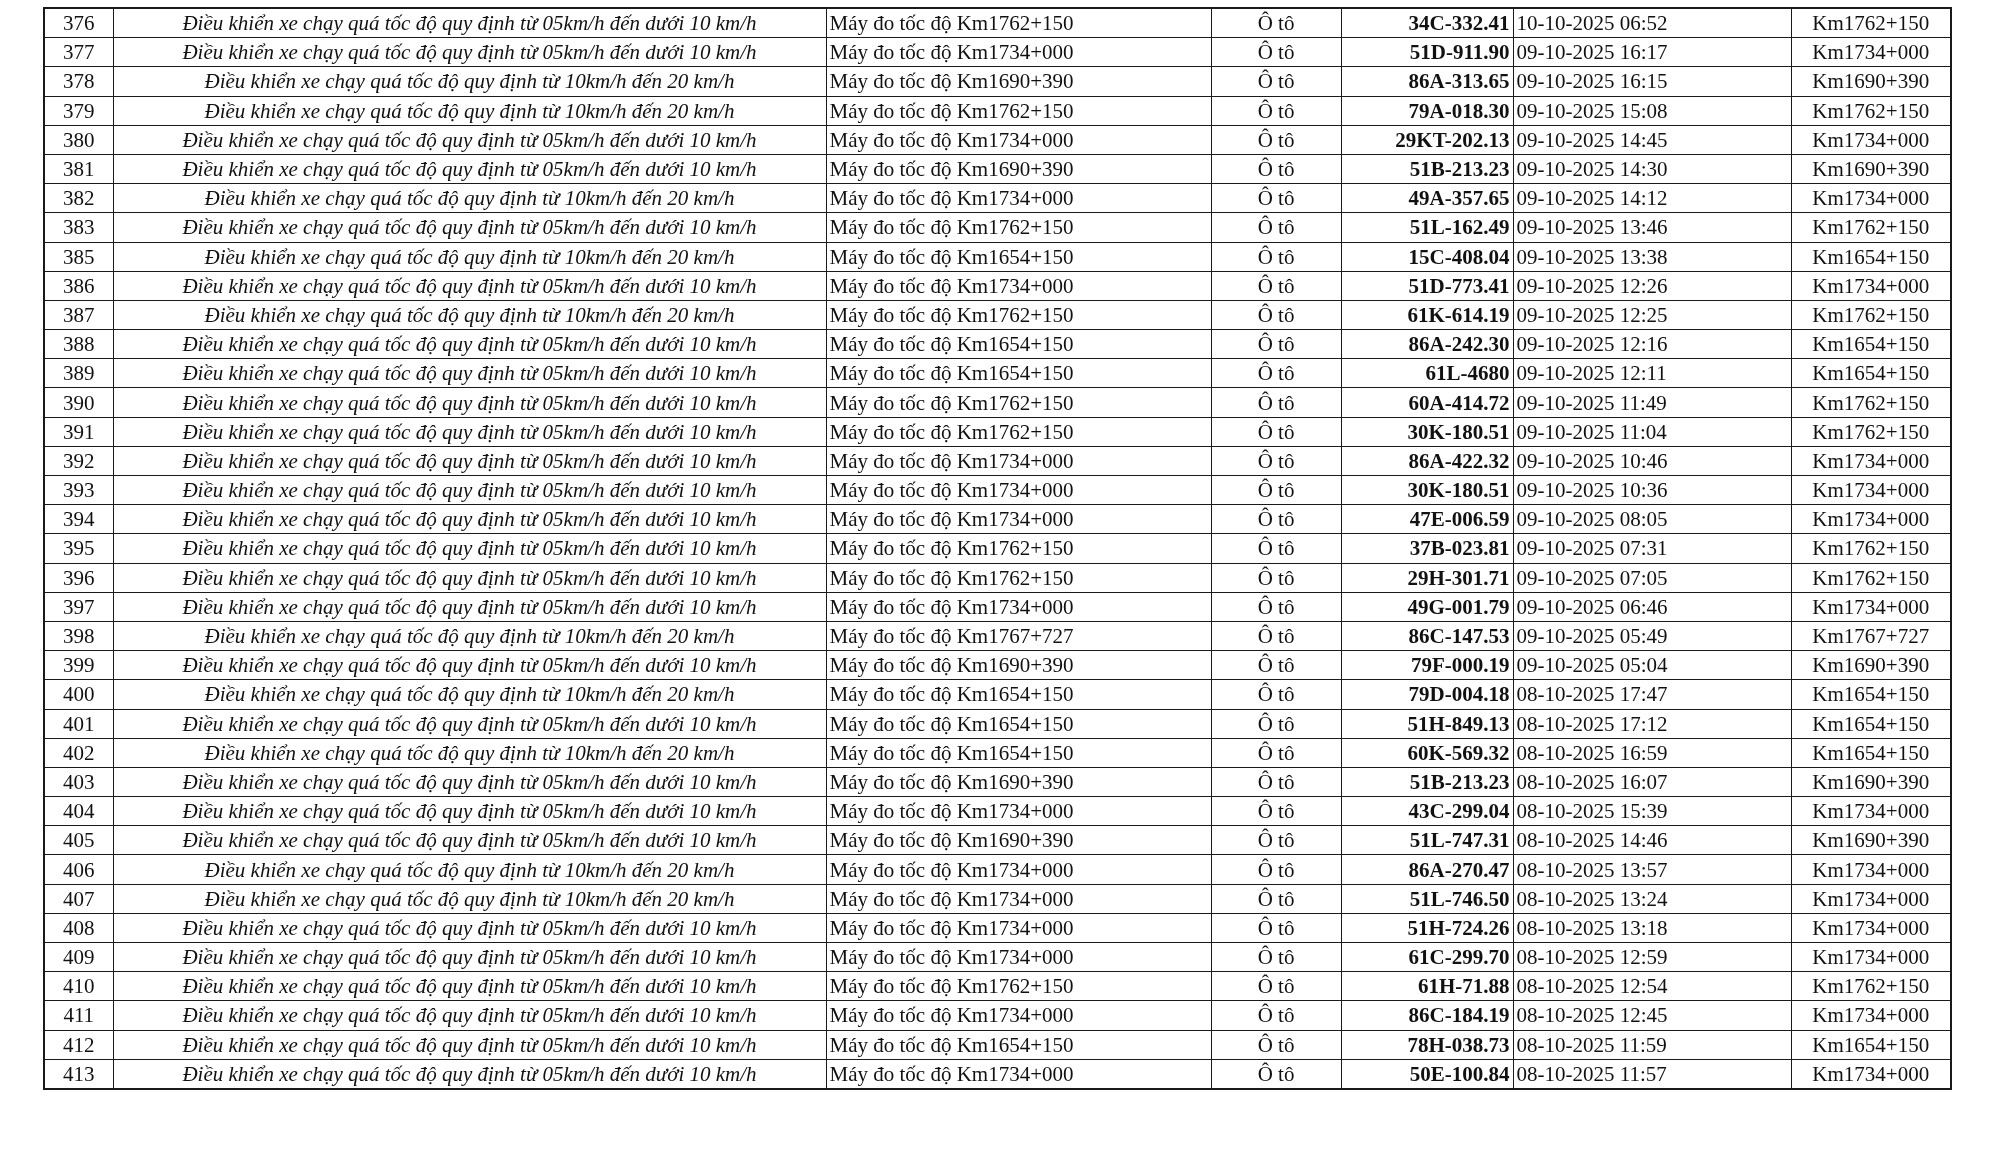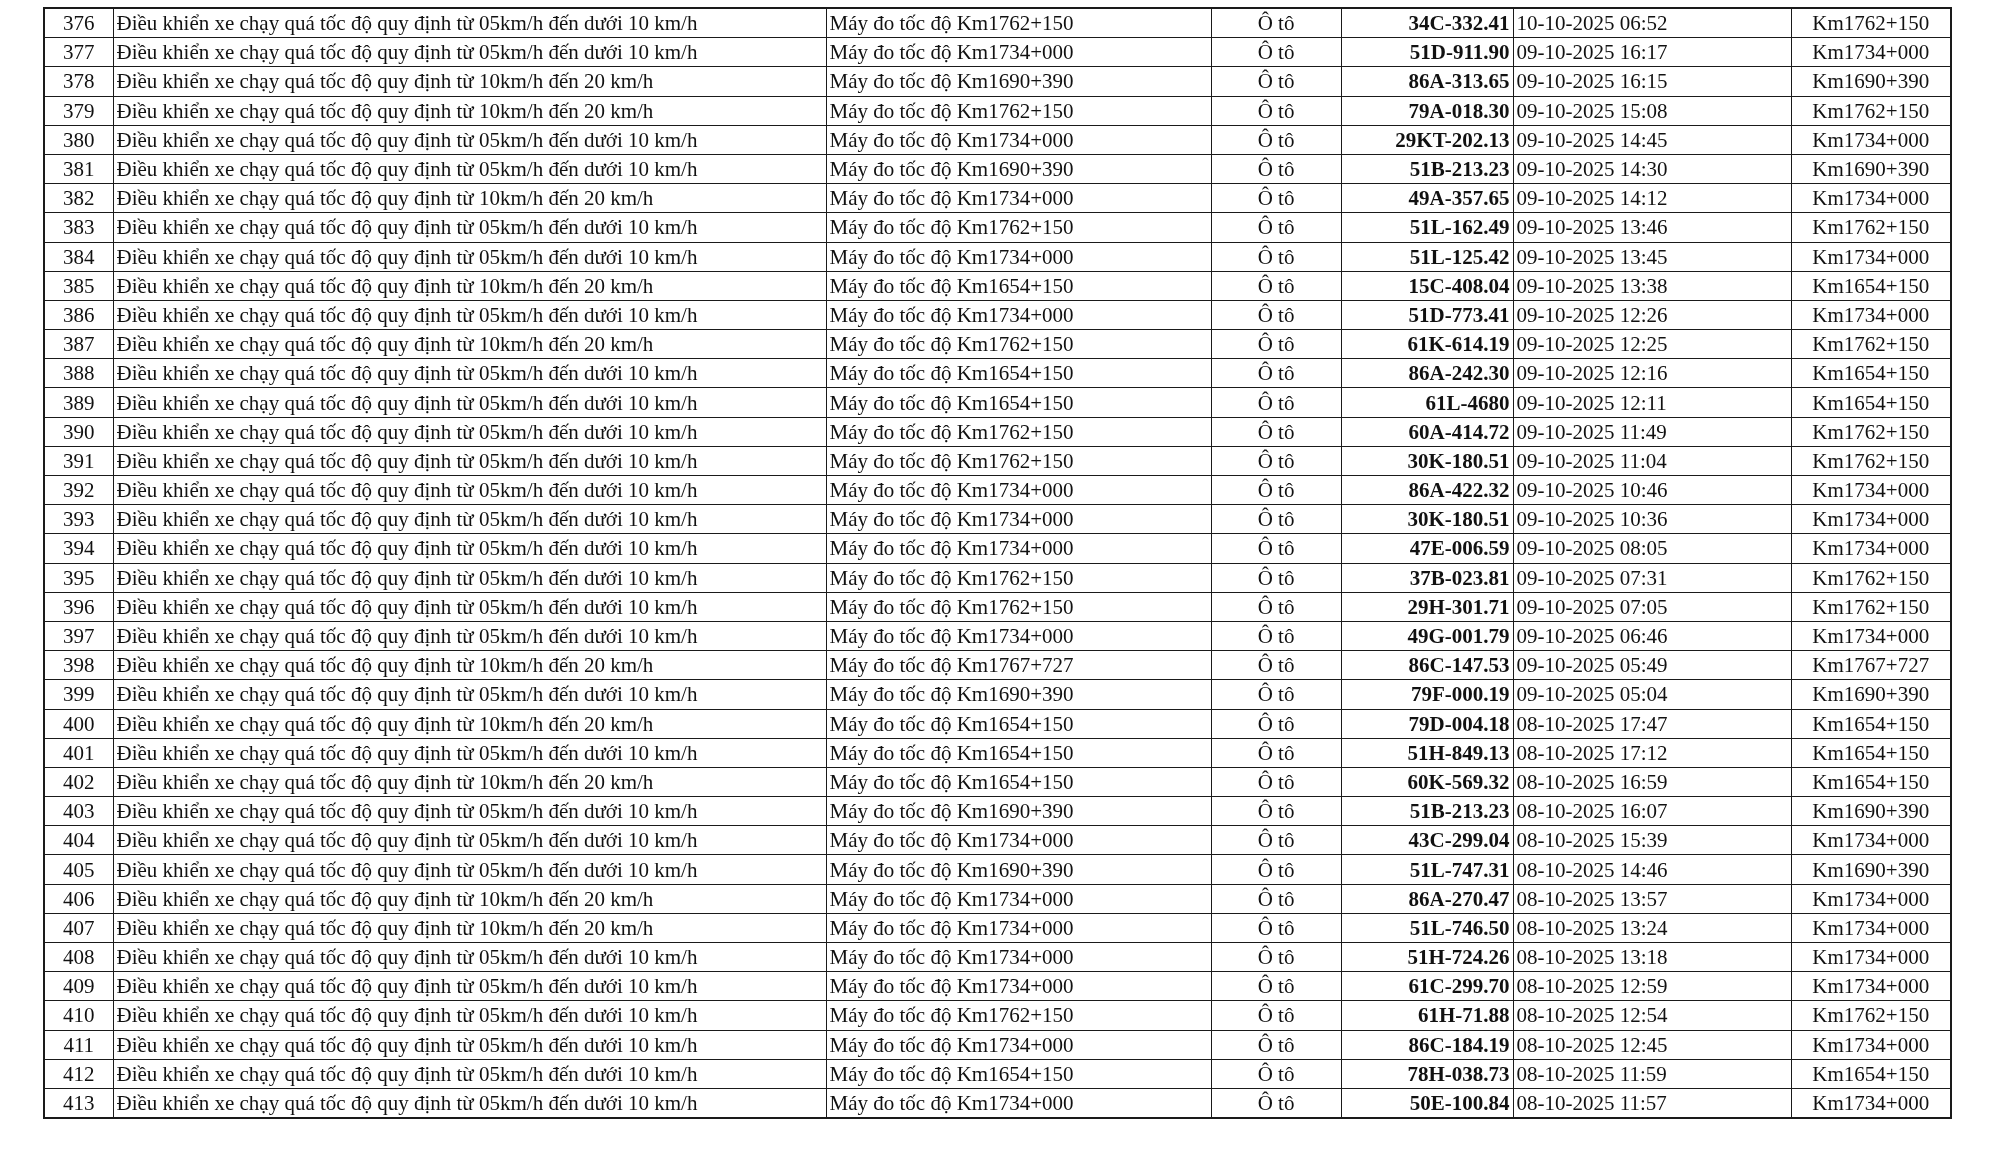--- a/index.html
+++ b/index.html
@@ -31,21 +31,21 @@
       border: 1.5px solid #1a1a1a;
       height: 28.2px;
       padding: 0 3px;
       font-size: 21px;
       line-height: 26px;
       white-space: nowrap;
       overflow: hidden;
       vertical-align: middle;
     }
     td.c-stt { text-align: center; margin-left: 36px; }
-    td.c-violation { text-align: left; }
+    td.c-violation { text-align: center; font-style: italic; }
     td.c-device { text-align: left; }
     td.c-type { text-align: center; }
     td.c-plate { text-align: right; font-weight: bold; }
     td.c-time { text-align: left; font-family: Liberation Serif, serif; }
     td.c-location { text-align: center; }
   </style>
 </head>
 <body>
 
 <div class="sheet">
@@ -126,29 +126,20 @@
         <tr>
     <td class="c-stt">383</td>
     <td class="c-violation">Điều khiển xe chạy quá tốc độ quy định từ 05km/h đến dưới 10 km/h</td>
     <td class="c-device">Máy đo tốc độ Km1762+150</td>
     <td class="c-type">Ô tô</td>
     <td class="c-plate">51L-162.49</td>
     <td class="c-time">09-10-2025 13:46</td>
     <td class="c-location">Km1762+150</td>
   </tr>
         <tr>
-    <td class="c-stt">384</td>
-    <td class="c-violation">Điều khiển xe chạy quá tốc độ quy định từ 05km/h đến dưới 10 km/h</td>
-    <td class="c-device">Máy đo tốc độ Km1734+000</td>
-    <td class="c-type">Ô tô</td>
-    <td class="c-plate">51L-125.42</td>
-    <td class="c-time">09-10-2025 13:45</td>
-    <td class="c-location">Km1734+000</td>
-  </tr>
-        <tr>
     <td class="c-stt">385</td>
     <td class="c-violation">Điều khiển xe chạy quá tốc độ quy định từ 10km/h đến 20 km/h</td>
     <td class="c-device">Máy đo tốc độ Km1654+150</td>
     <td class="c-type">Ô tô</td>
     <td class="c-plate">15C-408.04</td>
     <td class="c-time">09-10-2025 13:38</td>
     <td class="c-location">Km1654+150</td>
   </tr>
         <tr>
     <td class="c-stt">386</td>

